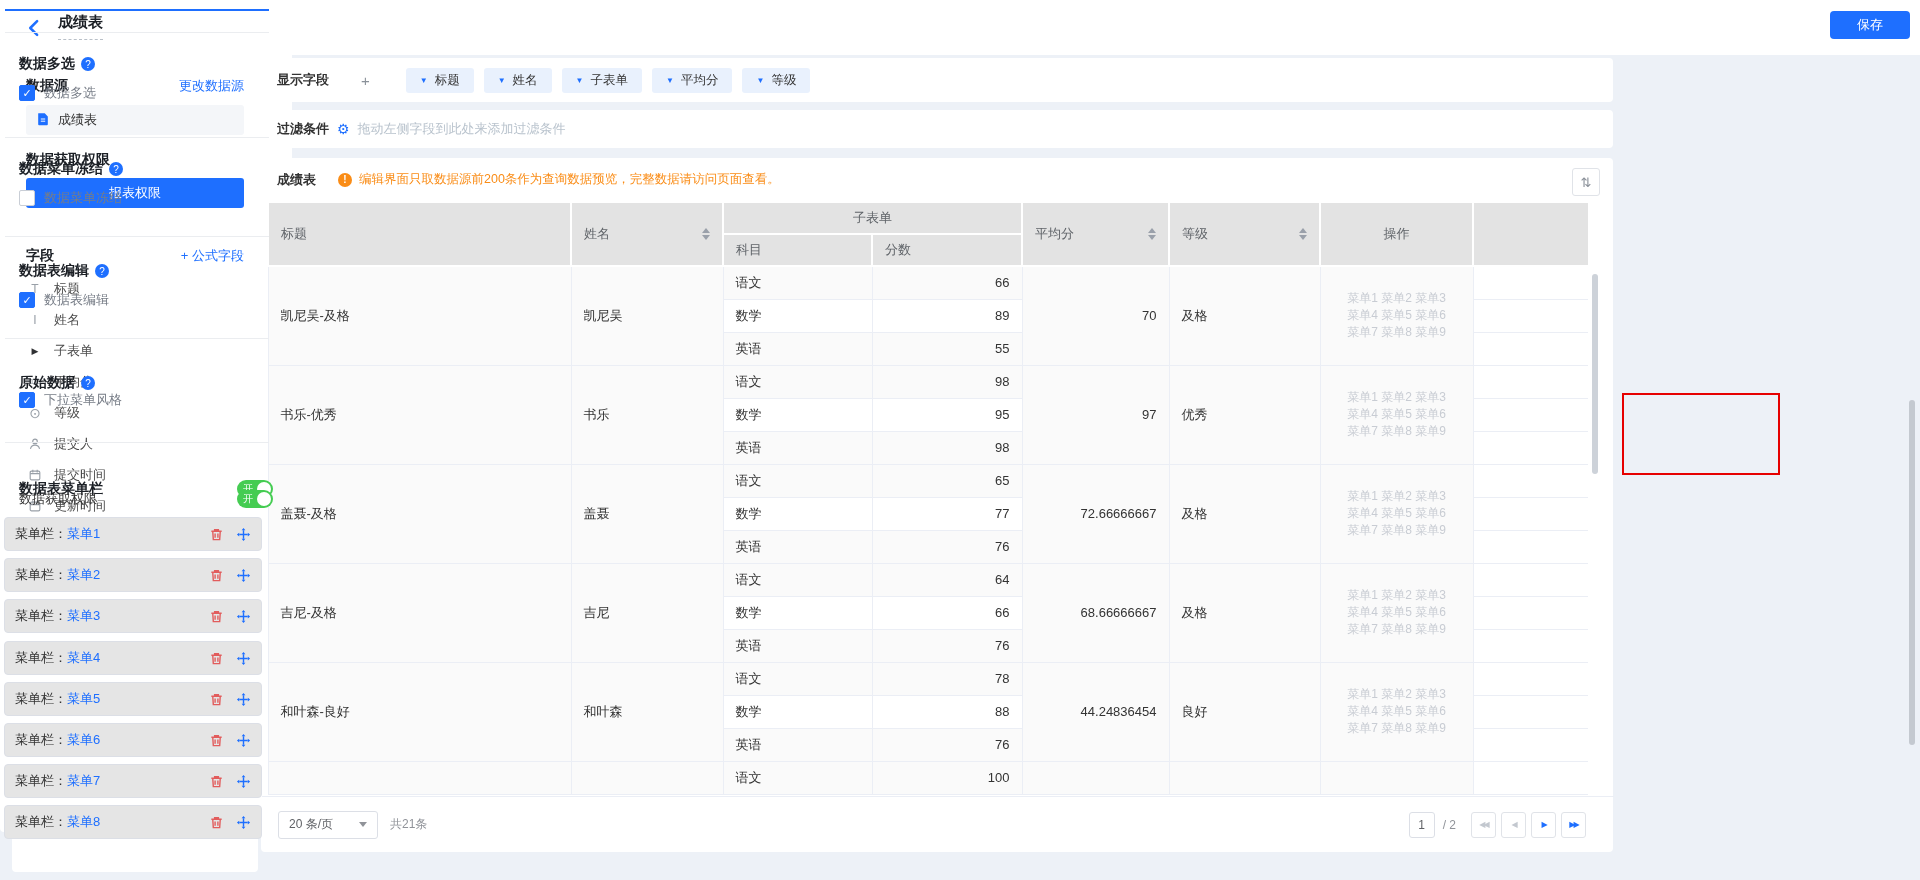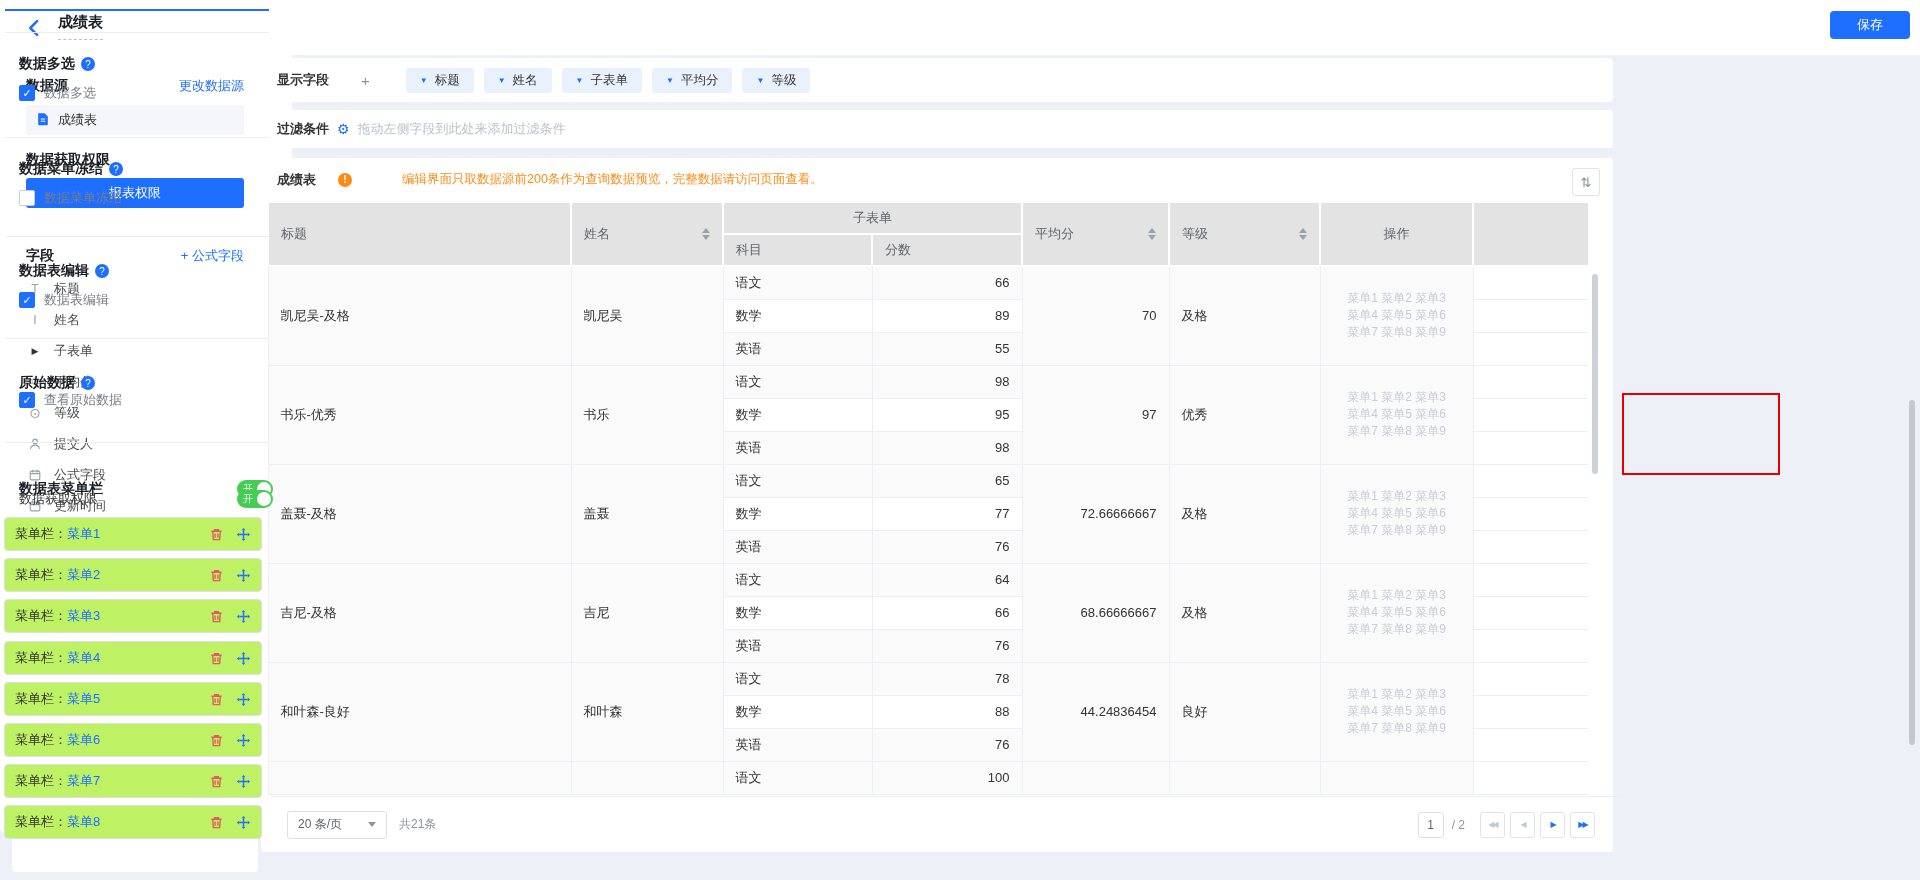--- a/index.html
+++ b/index.html
@@ -41,40 +41,40 @@
   .gear { color:#1E6FFF; font-size:14px; cursor:pointer; }
   .filter-ph { color:#b9c3cd; font-size:13px; }
 
   
   #card-table { left:261px; top:158px; width:1352px; height:694px; }
   .tbl-titlerow { position:absolute; left:0; top:0; width:100%; height:43px; display:flex; align-items:center; padding:0 16px; gap:22px; }
   .tbl-title { font-size:13px; font-weight:700; color:#333; }
   .notice { display:flex; align-items:center; gap:7px; }
   .notice-ico { width:14px; height:14px; border-radius:50%; background:#FA8C16; color:#fff; font-size:10px; font-weight:700; display:flex; align-items:center; justify-content:center; }
   .notice-ico::before { content:"!"; }
-  .notice-text { color:#FA8C16; font-size:12.5px;margin-left:43px; }
+  .notice-text { color:#FA8C16; font-size:12.5px; }
   .sortorder-btn { position:absolute; left:1311px; top:10px; width:28px; height:28px; border:1px solid #e0e3e8; border-radius:3px; background:#fff; color:#8a9099; font-size:13px; display:flex; align-items:center; justify-content:center; cursor:pointer; }
 
   .table-wrap { position:absolute; left:6px; top:43px; width:1321px; height:595px; overflow:hidden; }
   table { border-collapse:collapse; table-layout:fixed; width:1321px; }
   thead th { background:#E3E3E3; border:2px solid #fff; font-weight:400; font-size:13px; color:#5f6368; height:32px; padding:0 12px; text-align:left; }
   thead th.center { text-align:center; }
   .th-flex { display:flex; align-items:center; justify-content:space-between; }
   .sort-icon { display:inline-flex; flex-direction:column; gap:2px; cursor:pointer; }
   .sort-icon i { display:block; width:0; height:0; border-left:4px solid transparent; border-right:4px solid transparent; }
   .sort-icon i.up { border-bottom:5px solid #9aa0aa; }
   .sort-icon i.dn { border-top:5px solid #9aa0aa; }
   tbody td { border:1px solid #EBEEF5; font-size:13px; color:#333; height:33px; padding:0 12px; background:#FAFAFA; }
   tbody tr.white td.sub { background:#fff; }
   tbody td.num { text-align:right; }
   tbody td.ops { text-align:center; color:#c8ccd3; font-size:12px; line-height:17px; padding:0 4px; }
   tbody td.c-empty { background:#fff; }
   .tbl-scroll-thumb { position:absolute; left:1331px; top:116px; width:6px; height:200px; background:#cdd2d9; border-radius:3px; }
 
-  .pager { position:absolute; left:10px; top:638px; width:1352px; height:56px; border-top:1px solid #EBEEF5; display:flex; align-items:center; padding:0 28px 0 16px; }
+  .pager { position:absolute; left:1px; top:638px; width:1352px; height:56px; border-top:1px solid #EBEEF5; display:flex; align-items:center; padding:0 28px 0 16px; }
   .size-select { width:100px; height:28px; border:1px solid #dcdfe6; border-radius:3px; display:flex; align-items:center; justify-content:space-between; padding:0 10px; font-size:12px; color:#606266; cursor:pointer; background:#fff; }
   .sel-caret { width:0; height:0; border-left:4px solid transparent; border-right:4px solid transparent; border-top:5px solid #909399; }
   .total { margin-left:12px; font-size:12px; color:#909399; }
   .pg-right { margin-left:auto; display:flex; align-items:center; }
   .pg-input { width:26px; height:26px; border:1px solid #dcdfe6; border-radius:3px; display:flex; align-items:center; justify-content:center; font-size:12px; color:#606266; background:#fff; }
   .pg-of { margin:0 10px 0 8px; font-size:12px; color:#909399; }
   .pg-btn { width:25px; height:26px; border:1px solid #e0e3e8; border-radius:3px; background:#fff; display:flex; align-items:center; justify-content:center; margin-left:5px; font-size:8px; cursor:pointer; letter-spacing:-2px; }
   .pg-btn.disabled { color:#c3c8cf; }
   .pg-btn.active { color:#1E6FFF; }
 
@@ -89,21 +89,21 @@
   .cb-row { display:flex; align-items:center; gap:9px; font-size:13px; color:#777d87; }
   .cb { width:16px; height:16px; border-radius:2px; border:1px solid #c9ced6; background:#fff; display:flex; align-items:center; justify-content:center; cursor:pointer; }
   .cb.checked { background:#1E6FFF; border-color:#1E6FFF; }
   .cb .tick { color:#fff; font-size:11px; font-weight:700; }
   .toggle-row { display:flex; align-items:center; justify-content:space-between; }
   .t-label-bold { font-size:14px; font-weight:700; color:#1b1f25; }
   .t-label-norm { font-size:13px; color:#333; }
   .toggle { width:36px; height:18px; border-radius:9px; background:#45CC52; display:flex; align-items:center; cursor:pointer; position:relative; }
   .toggle .t-on { color:#fff; font-size:10px; margin-left:6px; }
   .toggle .t-knob { position:absolute; right:2px; width:14px; height:14px; border-radius:50%; background:#fff; }
-  .menu-item { position:absolute; left:4px; width:258px; height:34px; border:1px solid #dcdfe6; border-radius:4px; display:flex; align-items:center; padding:0 10px; font-size:13px; background:#bef264; }
+  .menu-item { position:absolute; left:4px; width:258px; height:34px; border:1px solid #dcdfe6; border-radius:4px; display:flex; align-items:center; padding:0 10px; font-size:13px; background:#e5e5e5; }
   .mi-prefix { color:#333; }
   .mi-name { color:#1E6FFF; cursor:pointer; }
   .mi-icons { margin-left:auto; display:flex; align-items:center; gap:12px; }
   .mi-icons svg { cursor:pointer; }
 
   .red-annotation { position:absolute; left:1622px; top:393px; width:158px; height:82px; border:2px solid #E60000; z-index:30; pointer-events:none; }
   .page-scroll-thumb { position:absolute; left:1909px; top:400px; width:6px; height:345px; background:#c4c9d0; border-radius:3px; z-index:25; }
 </style>
 </head>
 <body>
@@ -171,21 +171,21 @@
       </span>
       <span>提交人</span>
     </div>
     <div class="field-row">
       <span class="f-ico">
         <svg viewBox="0 0 16 16" width="14" height="14" fill="none" stroke="#99A0A8" stroke-width="1.3">
             <rect x="2.5" y="3.5" width="11" height="10" rx="1.5"></rect>
             <path d="M5.5 2v3M10.5 2v3M2.5 6.5h11"></path>
           </svg>
       </span>
-      <span>公式字段</span>
+      <span>提交时间</span>
     </div>
     <div class="field-row">
       <span class="f-ico">
         <svg viewBox="0 0 16 16" width="14" height="14" fill="none" stroke="#99A0A8" stroke-width="1.3">
             <rect x="2.5" y="3.5" width="11" height="10" rx="1.5"></rect>
             <path d="M5.5 2v3M10.5 2v3M2.5 6.5h11"></path>
           </svg>
       </span>
       <span>更新时间</span>
     </div>
@@ -498,21 +498,21 @@
   <div class="rp-divider" style="top:338px"></div>
 
   <div class="rp rp-head" style="top:374px">
     <span>原始数据</span>
     <span class="q-ico"></span>
   </div>
   <div class="rp cb-row" style="top:391px">
     <span class="cb checked">
         <span class="tick">✓</span>
       </span>
-    <span>查看原始数据</span>
+    <span>下拉菜单风格</span>
   </div>
   <div class="rp-divider" style="top:442px"></div>
 
   <div class="rp toggle-row" style="top:480px">
     <span class="t-label-bold">数据表菜单栏</span>
     <span class="toggle">
       <span class="t-on">开</span>
       <span class="t-knob"></span>
     </span>
   </div>

